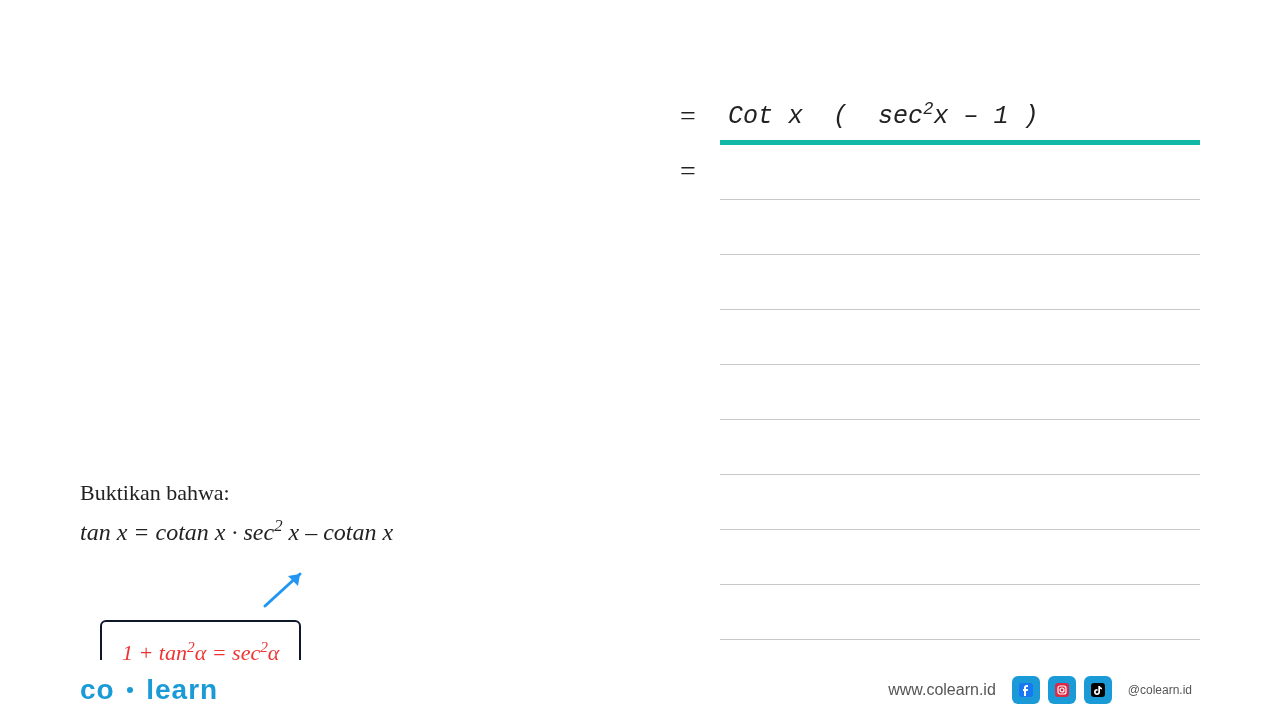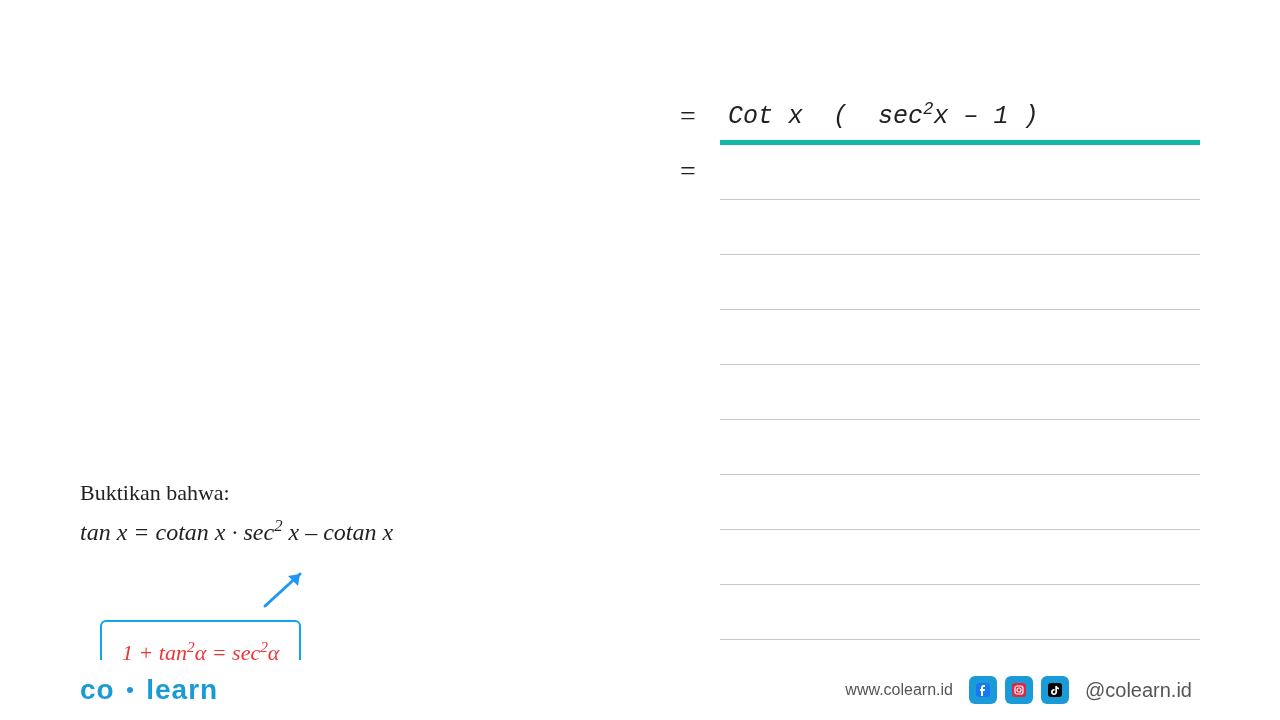--- a/index.html
+++ b/index.html
@@ -44,21 +44,21 @@
       color: #222;
       font-style: italic;
       margin-bottom: 20px;
       font-family: Georgia, serif;
     }
 
     .hint-box {
       position: absolute;
       top: 140px;
       left: 20px;
-      border: 2px solid #0ea5e9;
+      border: 2px solid #0f172a;
       border-radius: 6px;
       padding: 16px 20px 10px 20px;
     }
 
     .hint-line1 {
       font-size: 22px;
       color: #e33;
       font-style: italic;
       margin-bottom: 8px;
       font-family: Georgia, serif;
@@ -144,21 +144,21 @@
       justify-content: center;
       color: white;
       font-size: 14px;
       font-family: Arial, sans-serif;
       font-weight: bold;
     }
 
     .social-handle {
       color: #555;
       font-family: Arial, sans-serif;
-      font-size: 20px;
+      font-size: 12px;
     }
 
     
     sup {
       font-size: 0.7em;
       vertical-align: super;
     }
 
     .math-red {
       color: #e33;

